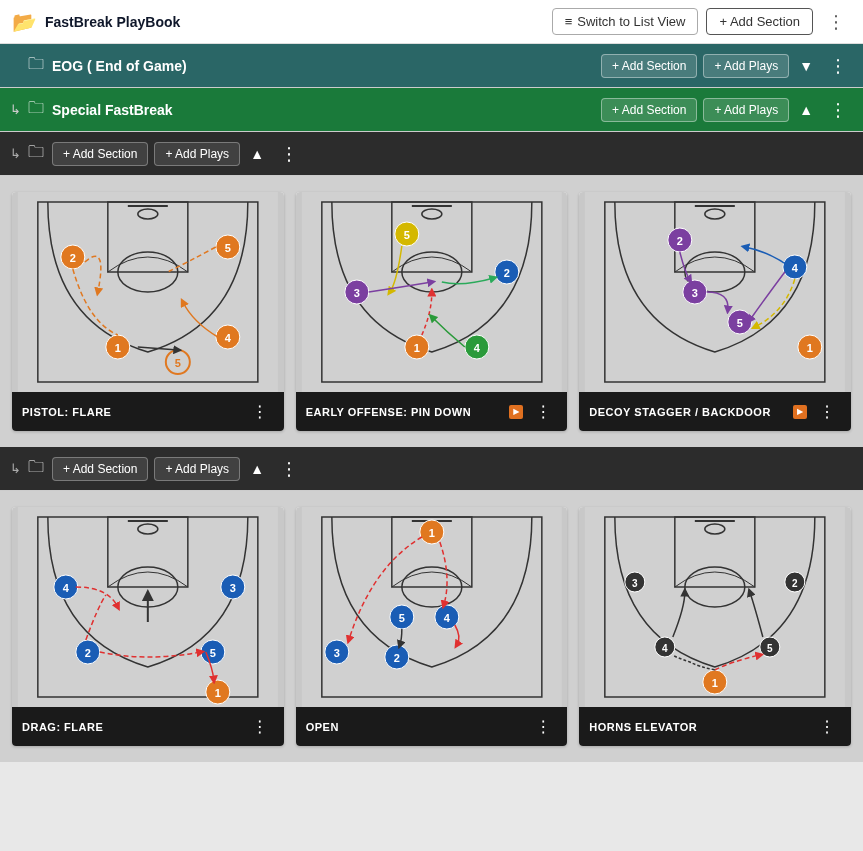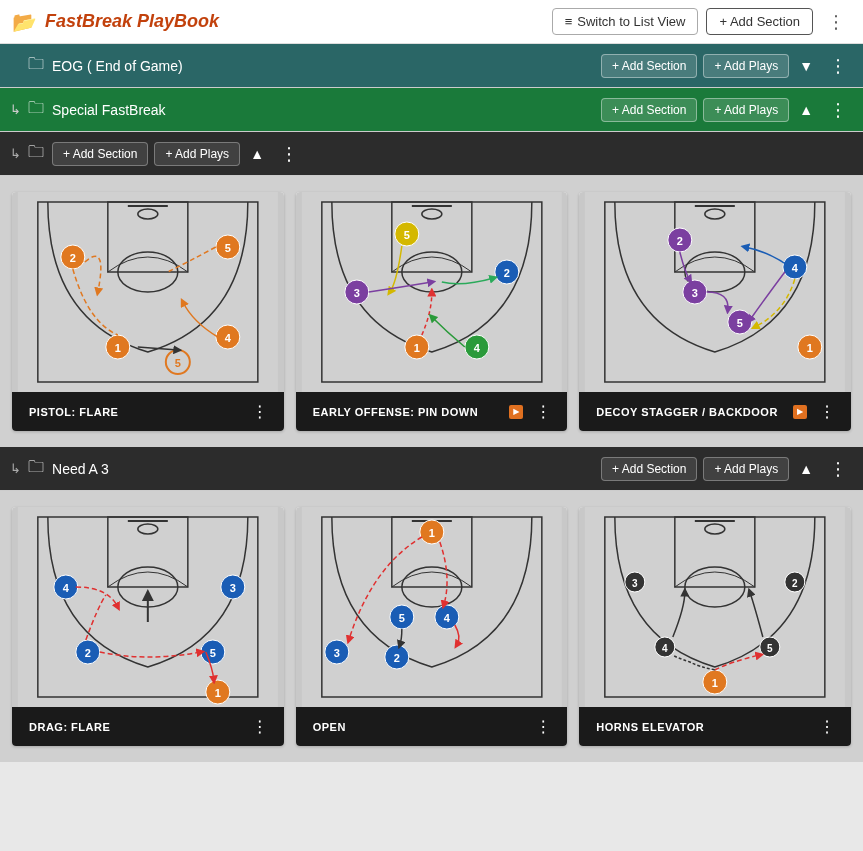--- a/index.html
+++ b/index.html
@@ -24,24 +24,23 @@
     .top-bar-left {
       display: flex;
       align-items: center;
       gap: 8px;
     }
     .logo-icon {
       color: #e03030;
       font-size: 20px;
     }
     .app-title {
-      font-size: 18px;
+      font-size: 14px;
       font-weight: 700;
-      color: #c2410c;
-      font-style: italic;
+      color: #0f172a;
     }
     .top-bar-right {
       display: flex;
       align-items: center;
       gap: 8px;
     }
     .btn-list-view {
       display: flex;
       align-items: center;
       gap: 5px;
@@ -101,21 +100,21 @@
       font-size: 12px;
     }
     .folder-icon {
       font-size: 16px;
       margin-right: 8px;
       flex-shrink: 0;
     }
     .section-title {
       flex: 1;
       font-size: 14px;
-      font-weight: 400;
+      font-weight: 700;
     }
     .section-actions {
       display: flex;
       align-items: center;
       gap: 6px;
     }
     .btn-section-action {
       display: flex;
       align-items: center;
       gap: 4px;
@@ -178,21 +177,20 @@
       padding: 8px 10px;
       display: flex;
       align-items: center;
       justify-content: space-between;
     }
     .play-name {
       font-size: 11px;
       font-weight: 700;
       letter-spacing: 0.5px;
       text-transform: uppercase;
-      margin-left: 7px;
     }
     .play-footer-icons {
       display: flex;
       align-items: center;
       gap: 6px;
     }
     .video-badge {
       display: inline-block;
       width: 14px;
       height: 14px;
@@ -470,21 +468,20 @@
     </div>
 
   </div>
 </div>
 
 <div class="section-row dark">
   <div class="section-indent">
     <span style="font-size:13px;color:#aaa;">↳</span>
   </div>
   <span class="folder-icon">🗀</span>
-  <span class="section-title">Need A 3</span>
   <div class="section-actions">
     <button class="btn-section-action dark-btn">
       <span>+ Add Section</span>
     </button>
     <button class="btn-section-action dark-btn">
       <span>+ Add Plays</span>
     </button>
     <button class="chevron-btn">▲</button>
     <button class="kebab-btn-white">⋮</button>
   </div>

